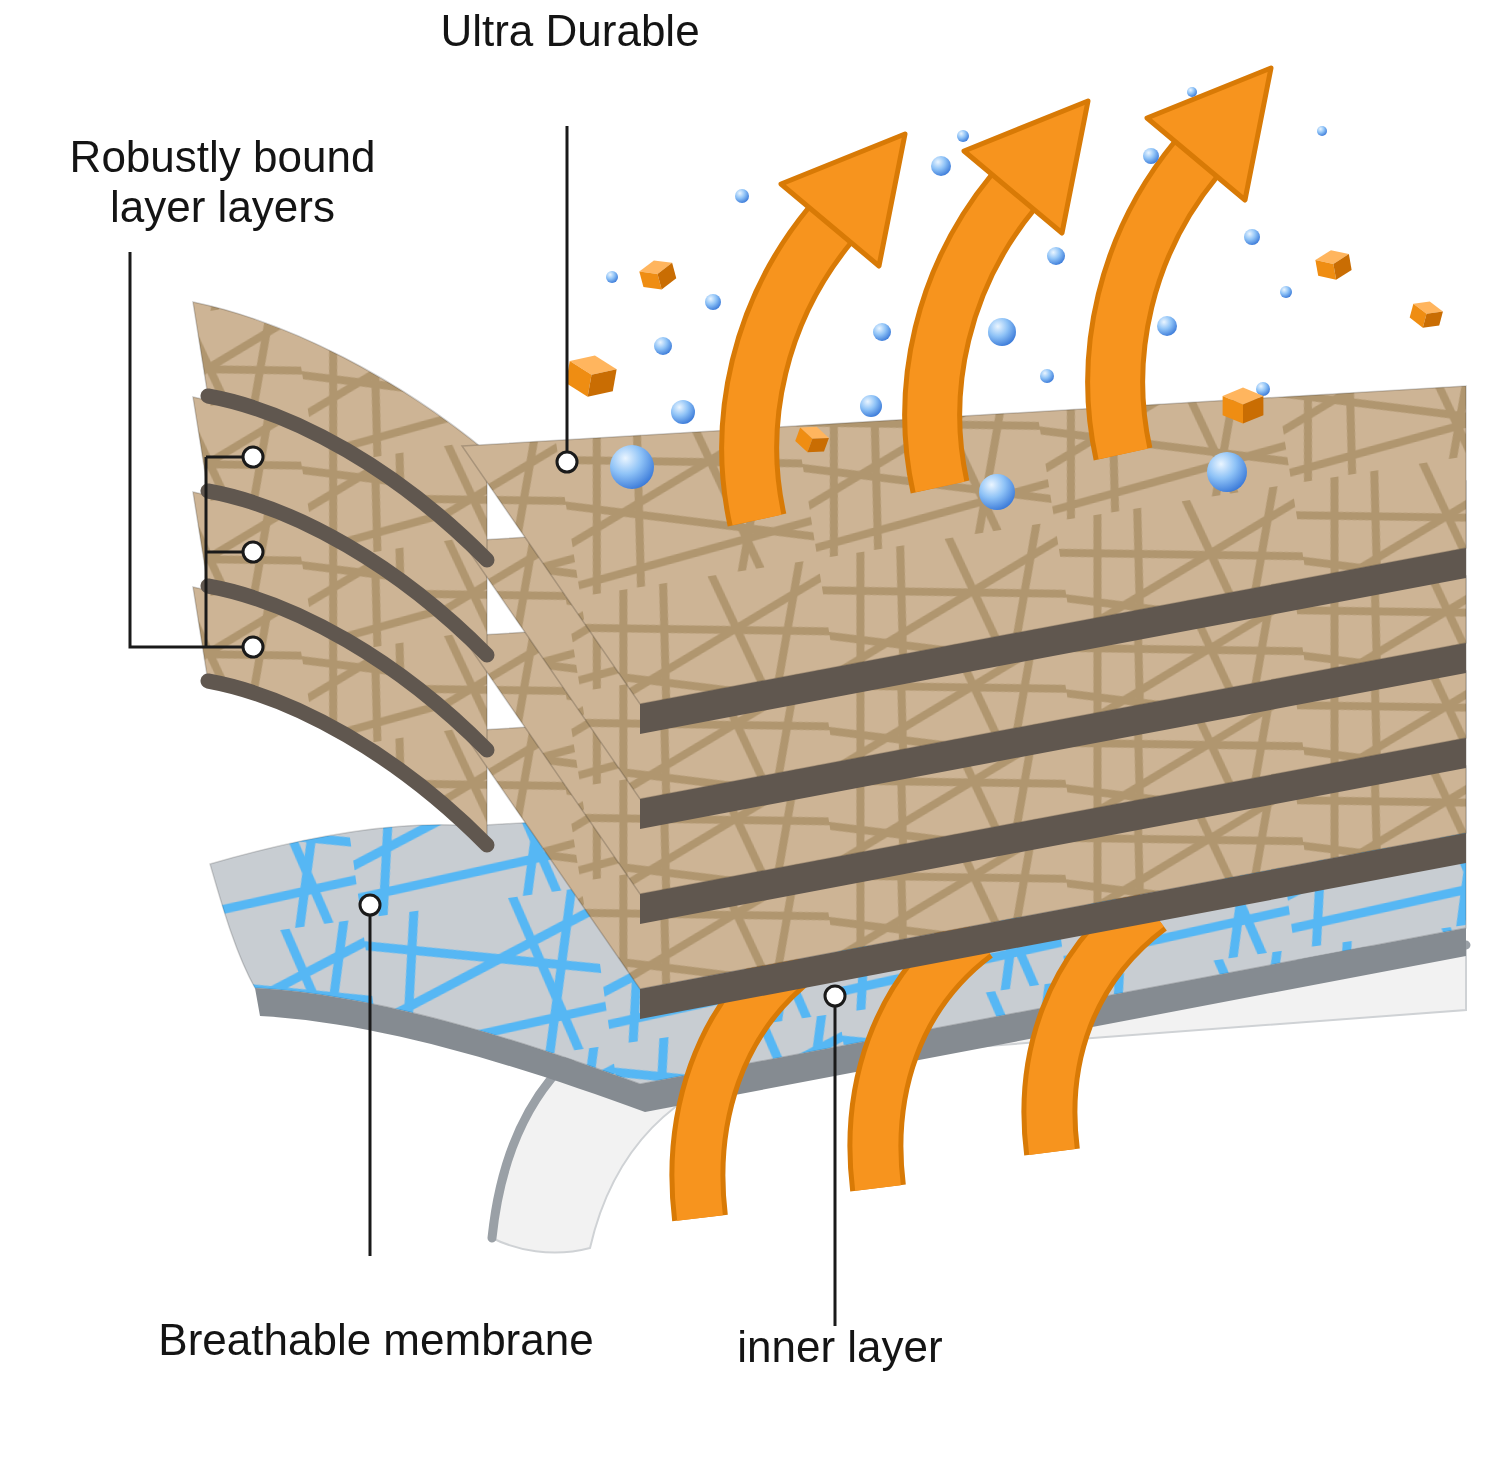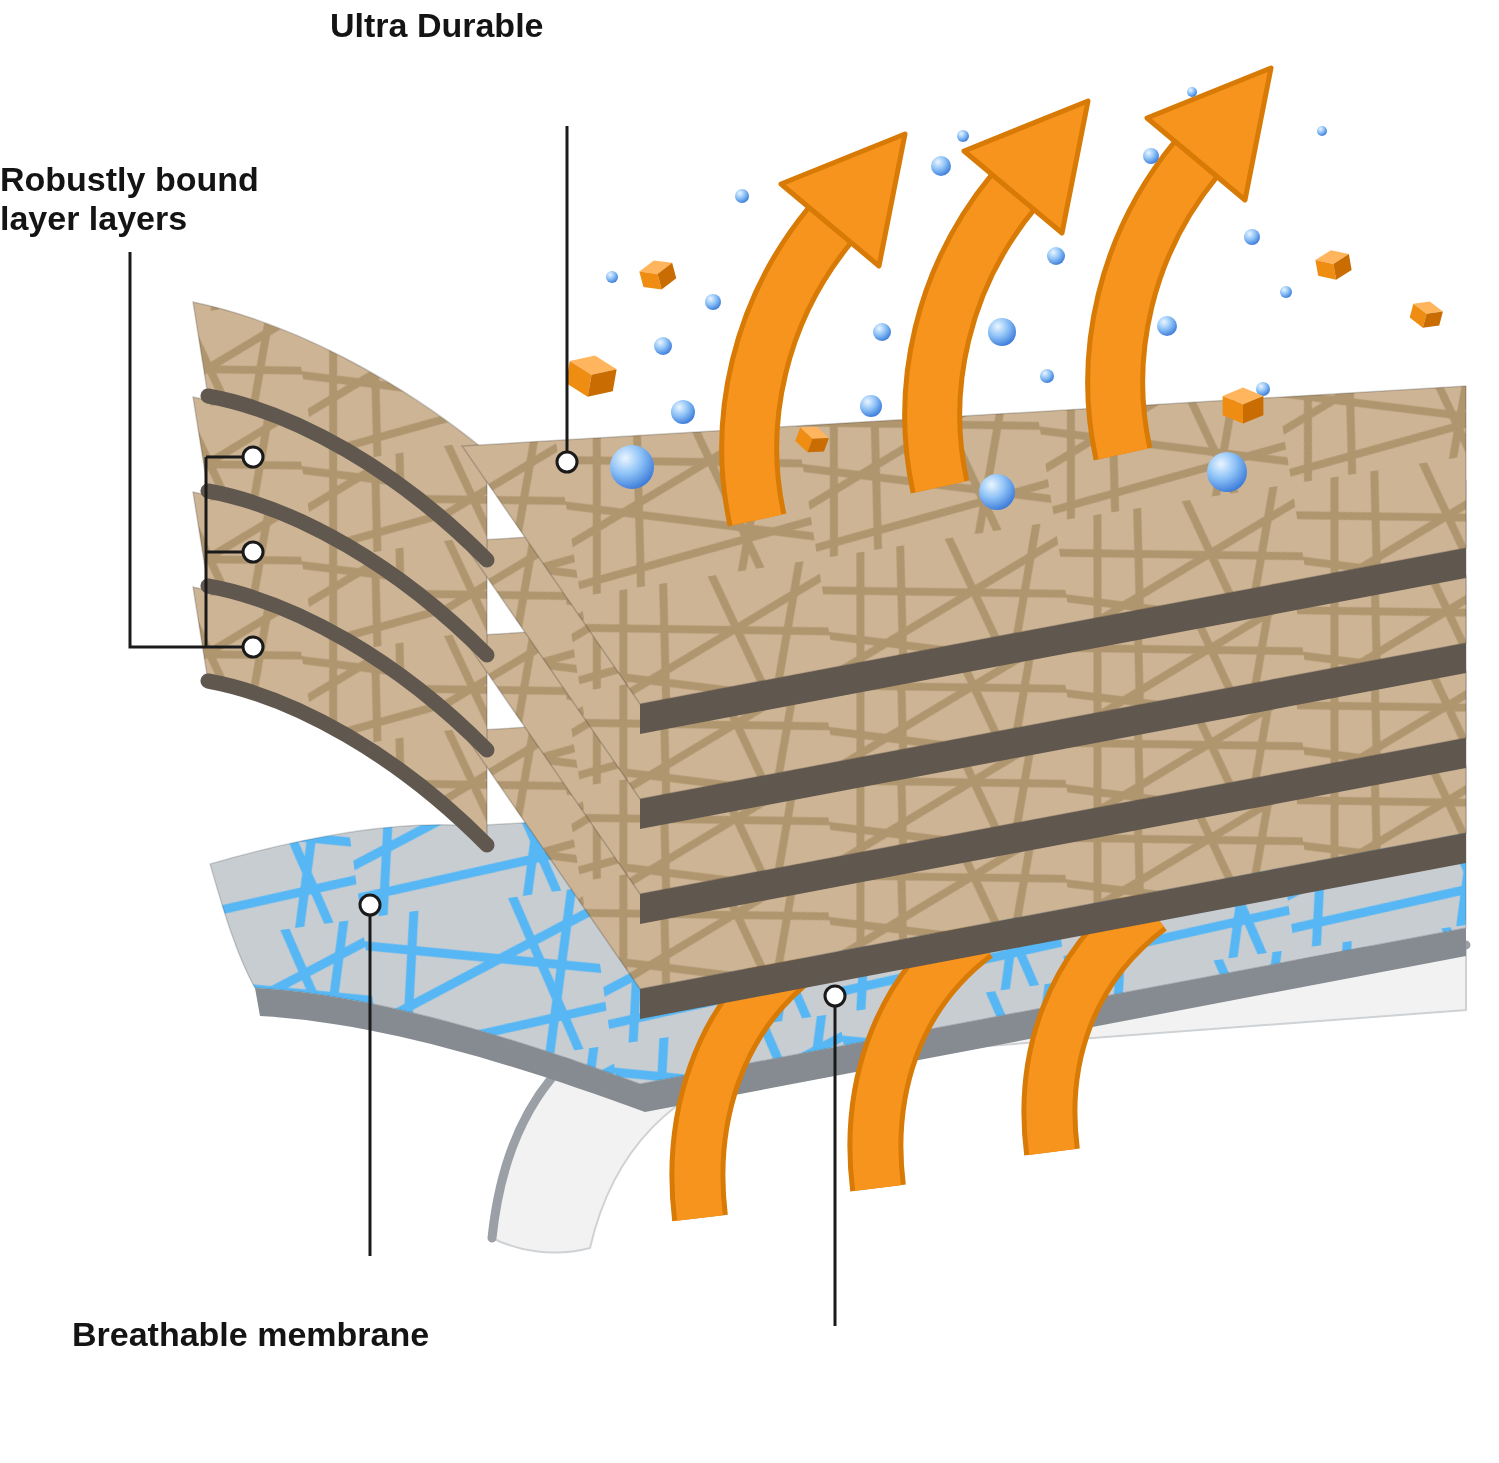--- a/index.html
+++ b/index.html
@@ -20,24 +20,24 @@
   .canvas{
     position:relative;
     width:1499px;height:1463px;
     background:var(--background);
     overflow:hidden;
     font-family:"Liberation Sans", sans-serif;
   }
   .canvas svg{position:absolute;left:0;top:0;}
   .label{
     position:absolute;
-    text-align:left;
-    font-weight:700;
+    text-align:center;
+    font-weight:400;
     color:var(--text-black);
-    font-size:34px;
+    font-size:44px;
     line-height:1.14;
   }
   .tan-bg{fill:var(--fabric-tan);}
   .tan-lines path{stroke:var(--fabric-tan-line);stroke-width:8;fill:none;}
   .mem-bg{fill:var(--membrane-gray);}
   .mem-lines path{stroke:var(--membrane-blue);stroke-width:9;fill:none;}
   .tab-face,.sheet-face{fill:url(#tanNet);stroke:rgba(0,0,0,0.18);stroke-width:1.5;}
   .dark-edge{fill:var(--layer-edge-brown);}
   .dark-edge-stroke{stroke:var(--layer-edge-brown);stroke-width:15;fill:none;stroke-linecap:round;}
   .membrane-face{fill:url(#blueNet);stroke:rgba(0,0,0,0.15);stroke-width:1.5;}
@@ -224,25 +224,26 @@
     <g>
       <path class="leader" d="M 835 1326 L 835 1006"></path>
       <circle class="leader-dot" cx="835" cy="996" r="10"></circle>
     </g>
   </svg>
 
   <div class="label" style="left:330px;top:6px;width:480px;">
     <div>Ultra Durable</div>
   </div>
 
-  <div class="label" style="left:0px;top:132px;width:445px;margin-top:28px;">
+  <div class="label" style="left:0px;top:132px;width:445px;">
     <div>Robustly bound</div>
     <div>layer layers</div>
   </div>
 
   <div class="label" style="left:72px;top:1315px;width:608px;">
     <div>Breathable membrane</div>
   </div>
 
   <div class="label" style="left:615px;top:1322px;width:450px;">
+    <div>inner layer</div>
   </div>
 
 </div>
 
 </body></html>

